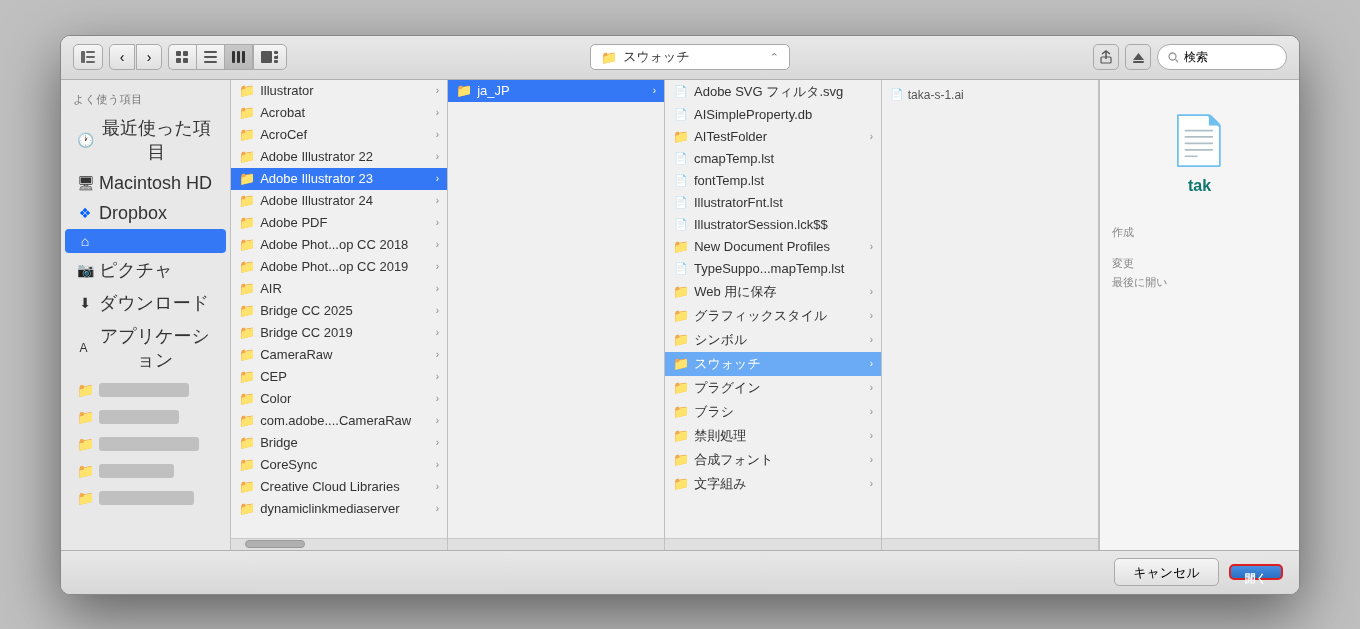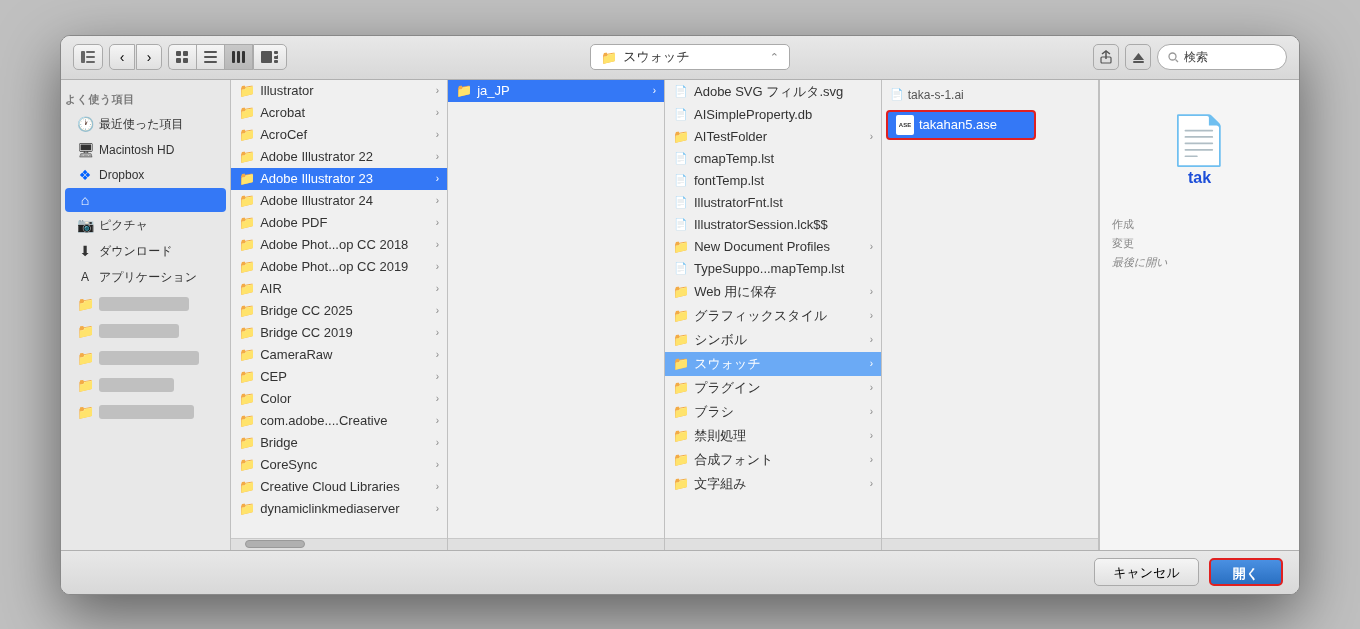--- a/index.html
+++ b/index.html
@@ -100,21 +100,21 @@
       background: white;
       border: 1px solid #aaa;
       border-radius: 13px;
       padding: 3px 10px;
       display: flex;
       align-items: center;
       gap: 5px;
       width: 130px;
       height: 26px;
     }
-    .search-text { font-size: 12px; color: #404040; }
+    .search-text { font-size: 12px; color: #000000; }
     .share-btn, .eject-btn {
       background: transparent;
       border: 1px solid #aaa;
       border-radius: 5px;
       width: 26px;
       height: 26px;
       display: flex;
       align-items: center;
       justify-content: center;
       cursor: pointer;
@@ -128,38 +128,38 @@
     .sidebar {
       width: 170px;
       background: #e8e8e8;
       border-right: 1px solid #c0c0c0;
       overflow-y: auto;
       padding: 8px 0;
     }
     .sidebar-section-label {
       font-size: 11px;
       color: #777;
-      font-weight: 700;
-      padding: 4px 4px;
+      font-weight: 400;
+      padding: 4px 12px;
       letter-spacing: 0.5px;
     }
     .sidebar-item {
       display: flex;
       align-items: center;
       gap: 6px;
       padding: 4px 12px;
       font-size: 13px;
       color: #333;
       cursor: pointer;
       border-radius: 4px;
       margin: 1px 4px;
     }
     .sidebar-item.active { background: #3478f6; color: white; }
     .sidebar-item-icon { font-size: 14px; width: 16px; text-align: center; }
-    .sidebar-item-text { font-size: 12px; text-align: center; }
+    .sidebar-item-text { font-size: 18px; text-align: center; }
     .sidebar-blurred {
       width: 120px;
       height: 14px;
       background: #c0c0c0;
       border-radius: 3px;
       margin: 2px 0;
     }
     .file-columns {
       display: flex;
       flex: 1;
@@ -187,23 +187,23 @@
       width: 200px;
       background: #f5f5f5;
       border-left: 1px solid #c0c0c0;
       padding: 12px;
       display: flex;
       flex-direction: column;
       align-items: center;
     }
     .preview-title {
       font-size: 11px;
-      color: #1d4ed8;
+      color: #0f766e;
       text-align: left;
-      margin-top: 0;
+      margin-top: 8px;
     }
     .preview-meta {
       font-size: 11px;
       color: #666;
       margin-top: 30px;
       width: 100%;
     }
     .preview-meta-row {
       display: flex;
       justify-content: space-between;
@@ -237,26 +237,26 @@
       border-radius: 5px;
       padding: 5px 18px;
       font-size: 13px;
       cursor: pointer;
       height: 28px;
     }
     .open-btn {
       background: linear-gradient(180deg, #4a90e2, #2a70c2);
       border: 2px solid #e02020;
       border-radius: 5px;
-      padding: 5px 22px;
-      font-size: 13px;
+      padding: 5px 14px;
+      font-size: 11px;
       color: white;
       font-weight: 600;
       cursor: pointer;
-      height: 28px;
+      height: 16px;
     }
     .scrollbar-area {
       height: 12px;
       background: #e0e0e0;
       border-top: 1px solid #c8c8c8;
       display: flex;
       align-items: center;
       padding: 0 4px;
     }
     .scrollbar-thumb {
@@ -486,21 +486,21 @@
             <span>CEP</span>
             <span class="has-children">›</span>
           </div>
           <div class="column-item">
             <span class="folder-icon">📁</span>
             <span>Color</span>
             <span class="has-children">›</span>
           </div>
           <div class="column-item">
             <span class="folder-icon">📁</span>
-            <span>com.adobe....Creative</span>
+            <span>com.adobe....CameraRaw</span>
             <span class="has-children">›</span>
           </div>
           <div class="column-item">
             <span class="folder-icon">📁</span>
             <span>Bridge</span>
             <span class="has-children">›</span>
           </div>
           <div class="column-item">
             <span class="folder-icon">📁</span>
             <span>CoreSync</span>
@@ -623,43 +623,37 @@
         <div class="scrollbar-area">
         </div>
       </div>
 
       <div class="col-scroll-container" style="width:210px; border-right:1px solid #c0c0c0;">
         <div class="col-items-scroll" style="padding:4px;">
           <div style="padding:4px; margin-bottom:4px; display:flex; align-items:center; gap:4px; font-size:12px; color:#555;">
             <span style="font-size:11px;">📄</span>
             <span>taka-s-1.ai</span>
           </div>
-          <div style="display:inline-flex; align-items:center; gap:5px; background:#3478f6; color:white; padding:3px 8px; border-radius:4px; border:2px solid #e02020; min-width:150px;">
-            <div class="file-icon-ase">
-              <span style="font-size:6px; font-weight:bold; color:#333;">ASE</span>
-            </div>
-            <span style="font-size:13px;">takahan5.ase</span>
-          </div>
         </div>
         <div class="scrollbar-area">
         </div>
       </div>
 
       <div class="preview-panel">
         <div style="margin-top:20px; font-size:48px;">📄</div>
         <div class="preview-title" style="font-weight:bold; font-size:16px;">tak</div>
         <div class="preview-meta">
           <div class="preview-meta-row">
             <span style="color:#888;">作成</span>
           </div>
           <div class="preview-meta-row">
-            <span style="color:#888;">変更</span>
+            <span style="color:#888;margin-top:12px;">変更</span>
           </div>
           <div class="preview-meta-row">
-            <span style="color:#888;font-style:italic;">最後に開い</span>
+            <span style="color:#888;">最後に開い</span>
           </div>
         </div>
       </div>
     </div>
   </div>
 
   <div class="bottom-bar">
     <button class="cancel-btn">キャンセル</button>
     <button class="open-btn">開く</button>
   </div>

